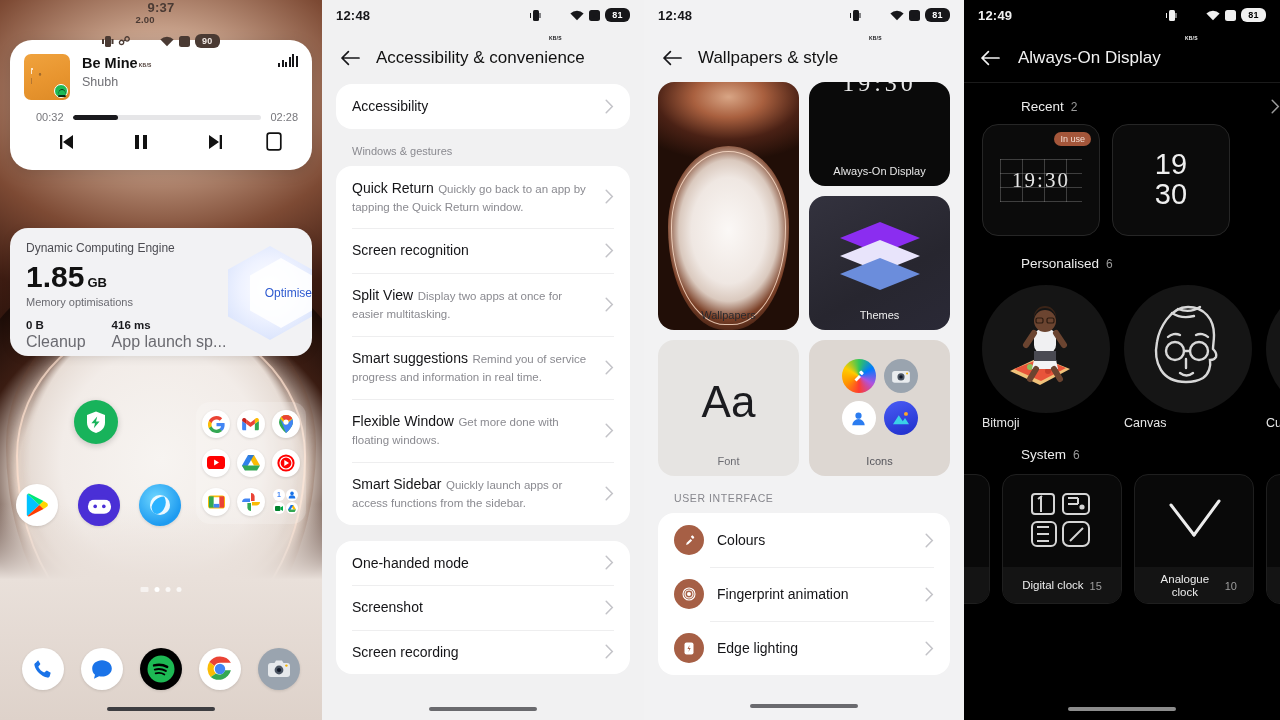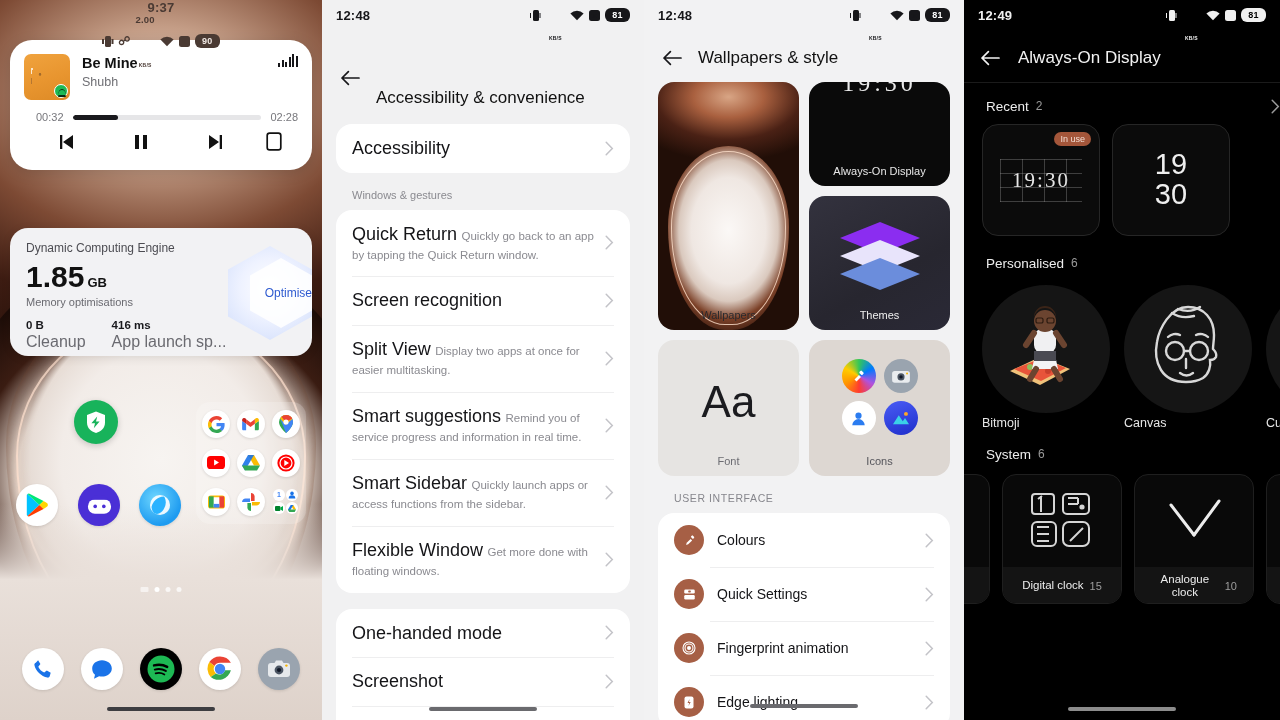--- a/index.html
+++ b/index.html
@@ -180,27 +180,27 @@
   .pagedots i.on{ background:#fff; }
   .pagedots i.lines{ width:8px;height:5px;border-radius:1px;background:rgba(255,255,255,.6);}
   .shield {
     position:absolute; left:74px; top:400px; width:44px;height:44px;border-radius:50%;
     background:#18b35b; display:flex;align-items:center;justify-content:center;
     box-shadow:0 2px 6px rgba(0,0,0,.18);
   }
 
   
   .p2 .hdr { display:flex; align-items:center; gap:16px; padding:18px 18px 16px 18px; }
-  .p2 .hdr .t { font-size:17px; color:#111;margin-top:40px; }
+  .p2 .hdr .t { font-size:17px; color:#111; }
   .arrow-l { width:20px;height:20px; flex:none;}
   .card { background:#fff; border-radius:16px; margin:0 14px 14px 14px; overflow:hidden; }
   .row { padding:13px 16px; display:flex; align-items:center; gap:10px; position:relative; }
   .row + .row::before { content:""; position:absolute; left:16px; right:16px; top:0; height:1px; background:#eeeeef;}
   .row .txt { flex:1; min-width:0;}
-  .row .ttl { font-size:18px; color:#141417; line-height:1.25;}
+  .row .ttl { font-size:14px; color:#141417; line-height:1.25;}
   .row .sub { font-size:11.5px; color:#8a8a90; margin-top:3px; line-height:1.34;}
   .chev { width:9px;height:15px; flex:none; color:#c3c3c8;}
   .sect-label { font-size:11px; color:#8a8a90; padding:2px 0 9px 30px;}
   .p2 .homebar{ background:#6a6a6e; }
 
   
   .p3 .hdr { display:flex; align-items:center; gap:16px; padding:18px 18px 14px 18px; }
   .p3 .hdr .t { font-size:17px; color:#111; }
   .tiles { padding: 0 14px; display:flex; gap:10px; }
   .col { display:flex; flex-direction:column; gap:10px; flex:1; }
@@ -235,21 +235,21 @@
   .ig .ii{ width:34px;height:34px;border-radius:50%; display:flex;align-items:center;justify-content:center; }
   .ui-label { font-size:10.5px; color:#86868c; letter-spacing:.6px; padding:16px 0 9px 30px;}
   .row-ic { width:30px;height:30px;border-radius:50%; background:#a65f45; flex:none; display:flex;align-items:center;justify-content:center;}
   .p3 .row { padding:12px 16px; gap:13px; }
   .p3 .row + .row::before { left:52px; }
   .p3 .row .ttl { font-size:14px; }
 
   
   .p4 .hdr { display:flex; align-items:center; gap:18px; padding:18px 18px 14px 16px; border-bottom:1px solid #1b1b1b;}
   .p4 .hdr .t { font-size:17px; color:#f2f2f2; }
-  .sec-head { display:flex; align-items:flex-start; padding:16px 0 10px 22px; }
+  .sec-head { display:flex; align-items:center; padding:16px 0 10px 22px;margin-left:35px; }
   .sec-head .nm { font-size:13.5px; color:#ededed;}
   .sec-head .ct { font-size:12px; color:#9a9a9a; margin-left:7px;}
   .sec-head .chev { margin-left:auto; color:#9a9a9a; }
   .aod-row { display:flex; gap:12px; padding:0 0 0 18px; }
   .aod-card { width:118px; height:112px; border-radius:16px; background:#0b0b0b; border:1px solid #262626; position:relative; display:flex; align-items:center; justify-content:center; flex:none;}
   .inuse { position:absolute; right:8px; top:7px; background:#a4563a; color:#f3ded5; font-size:9px; padding:2px 6px; border-radius:7px;}
   .clk-serif { font-family:"Liberation Serif", serif; color:#e7e7e7; font-size:21px; letter-spacing:2px; position:relative;}
   .clk-serif .grid { position:absolute; left:-12px; right:-12px; top:-9px; bottom:-9px;
     background:
       linear-gradient(to right, rgba(160,160,160,.35) 1px, transparent 1px) 0 0/22px 100%,
@@ -611,31 +611,31 @@
         <span class="txt">
           <span class="ttl">Smart suggestions</span>
           <span class="sub">Remind you of service progress and information in real time.</span>
         </span>
         <span class="chev"><svg width="9" height="15" viewBox="0 0 9 15">
               <path d="M1.2 1.2 7.3 7.5l-6.1 6.3" stroke="currentColor" stroke-width="1.5" fill="none" stroke-linecap="round"></path>
             </svg></span>
       </div>
       <div class="row">
         <span class="txt">
+          <span class="ttl">Flexible Window</span>
+          <span class="sub">Get more done with floating windows.</span>
+        </span>
+        <span class="chev"><svg width="9" height="15" viewBox="0 0 9 15">
+              <path d="M1.2 1.2 7.3 7.5l-6.1 6.3" stroke="currentColor" stroke-width="1.5" fill="none" stroke-linecap="round"></path>
+            </svg></span>
+      </div>
+      <div class="row">
+        <span class="txt">
           <span class="ttl">Smart Sidebar</span>
           <span class="sub">Quickly launch apps or access functions from the sidebar.</span>
-        </span>
-        <span class="chev"><svg width="9" height="15" viewBox="0 0 9 15">
-              <path d="M1.2 1.2 7.3 7.5l-6.1 6.3" stroke="currentColor" stroke-width="1.5" fill="none" stroke-linecap="round"></path>
-            </svg></span>
-      </div>
-      <div class="row">
-        <span class="txt">
-          <span class="ttl">Flexible Window</span>
-          <span class="sub">Get more done with floating windows.</span>
         </span>
         <span class="chev"><svg width="9" height="15" viewBox="0 0 9 15">
               <path d="M1.2 1.2 7.3 7.5l-6.1 6.3" stroke="currentColor" stroke-width="1.5" fill="none" stroke-linecap="round"></path>
             </svg></span>
       </div>
     </div>
 
     <div class="card" style="margin-top:16px;">
       <div class="row">
         <span class="txt">
@@ -764,35 +764,20 @@
         </span>
         <span class="txt">
           <span class="ttl">Colours</span>
         </span>
         <span class="chev"><svg width="9" height="15" viewBox="0 0 9 15">
               <path d="M1.2 1.2 7.3 7.5l-6.1 6.3" stroke="currentColor" stroke-width="1.5" fill="none" stroke-linecap="round"></path>
             </svg></span>
       </div>
       <div class="row">
         <span class="row-ic">
-          <svg width="15" height="15" viewBox="0 0 16 16">
-              <rect x="2.4" y="2.6" width="11.2" height="4.2" rx="1.3" fill="#fff"></rect>
-              <rect x="2.4" y="8.6" width="11.2" height="4.8" rx="1.3" fill="#fff"></rect>
-              <rect x="6.6" y="3.6" width="2.8" height="2.2" rx=".7" fill="#a65f45"></rect>
-            </svg>
-        </span>
-        <span class="txt">
-          <span class="ttl">Quick Settings</span>
-        </span>
-        <span class="chev"><svg width="9" height="15" viewBox="0 0 9 15">
-              <path d="M1.2 1.2 7.3 7.5l-6.1 6.3" stroke="currentColor" stroke-width="1.5" fill="none" stroke-linecap="round"></path>
-            </svg></span>
-      </div>
-      <div class="row">
-        <span class="row-ic">
           <svg width="16" height="16" viewBox="0 0 16 16">
               <circle cx="8" cy="8" r="6" fill="none" stroke="#fff" stroke-width="1.1"></circle>
               <circle cx="8" cy="8" r="4" fill="none" stroke="#fff" stroke-width="1.1"></circle>
               <circle cx="8" cy="8" r="2" fill="#fff"></circle>
             </svg>
         </span>
         <span class="txt">
           <span class="ttl">Fingerprint animation</span>
         </span>
         <span class="chev"><svg width="9" height="15" viewBox="0 0 9 15">

